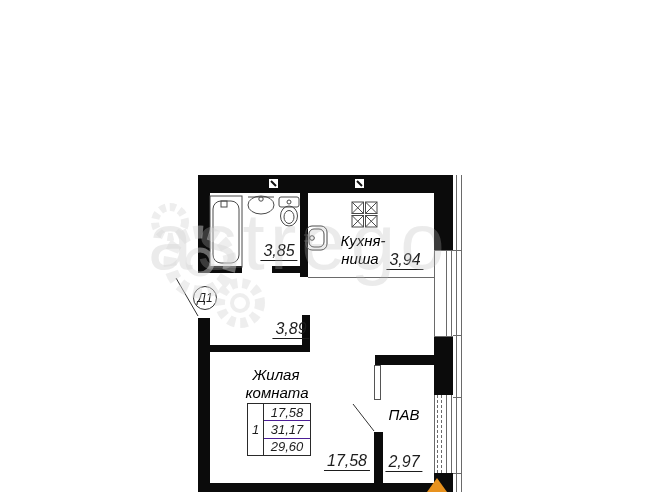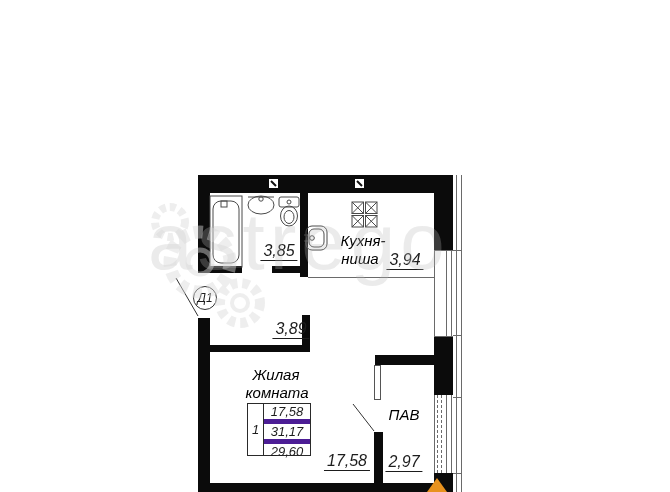--- a/index.html
+++ b/index.html
@@ -15,21 +15,21 @@
   .lbl{font-size:15px;color:#000000;font-style:italic;}
   .door-circle{position:absolute;left:193px;top:286px;width:22px;height:22px;border:1px solid #333;
         border-radius:50%;background:#fff;z-index:4;display:flex;align-items:center;justify-content:center;
         font-style:italic;font-size:12px;color:#1d1d1d;}
   .door-leaf{position:absolute;left:374px;top:365px;width:5px;height:33px;border:1px solid #555;background:#fff;z-index:3;}
   .area-table{position:absolute;left:247px;top:403px;width:62px;height:51px;border:1px solid #2a2a2a;
         display:flex;z-index:4;background:transparent;font-style:italic;font-size:13px;color:#1d1d1d;}
   .area-table .c1{width:15px;border-right:1px solid #2a2a2a;display:flex;align-items:center;justify-content:center;}
   .area-table .c2{flex:1;display:flex;flex-direction:column;}
   .area-table .c2 div{flex:1;display:flex;align-items:center;justify-content:center;}
-  .area-table .c2 div + div{border-top:5px solid #4c1d95;}
+  .area-table .c2 div + div{border-top:1px solid #4c1d95;}
   .watermark{position:absolute;left:0;top:0;width:670px;height:408px;z-index:5;pointer-events:none;}
   .wm-text{position:absolute;left:148px;top:196px;font-size:80px;letter-spacing:5px;
         color:#b9b9b9;opacity:0.28;font-family:"Liberation Sans",sans-serif;}
   .compass{position:absolute;left:427px;top:478px;width:0;height:0;z-index:6;
         border-left:10px solid transparent;border-right:10px solid transparent;}
 </style>
 </head>
 <body>
 
 <div id="stage">

